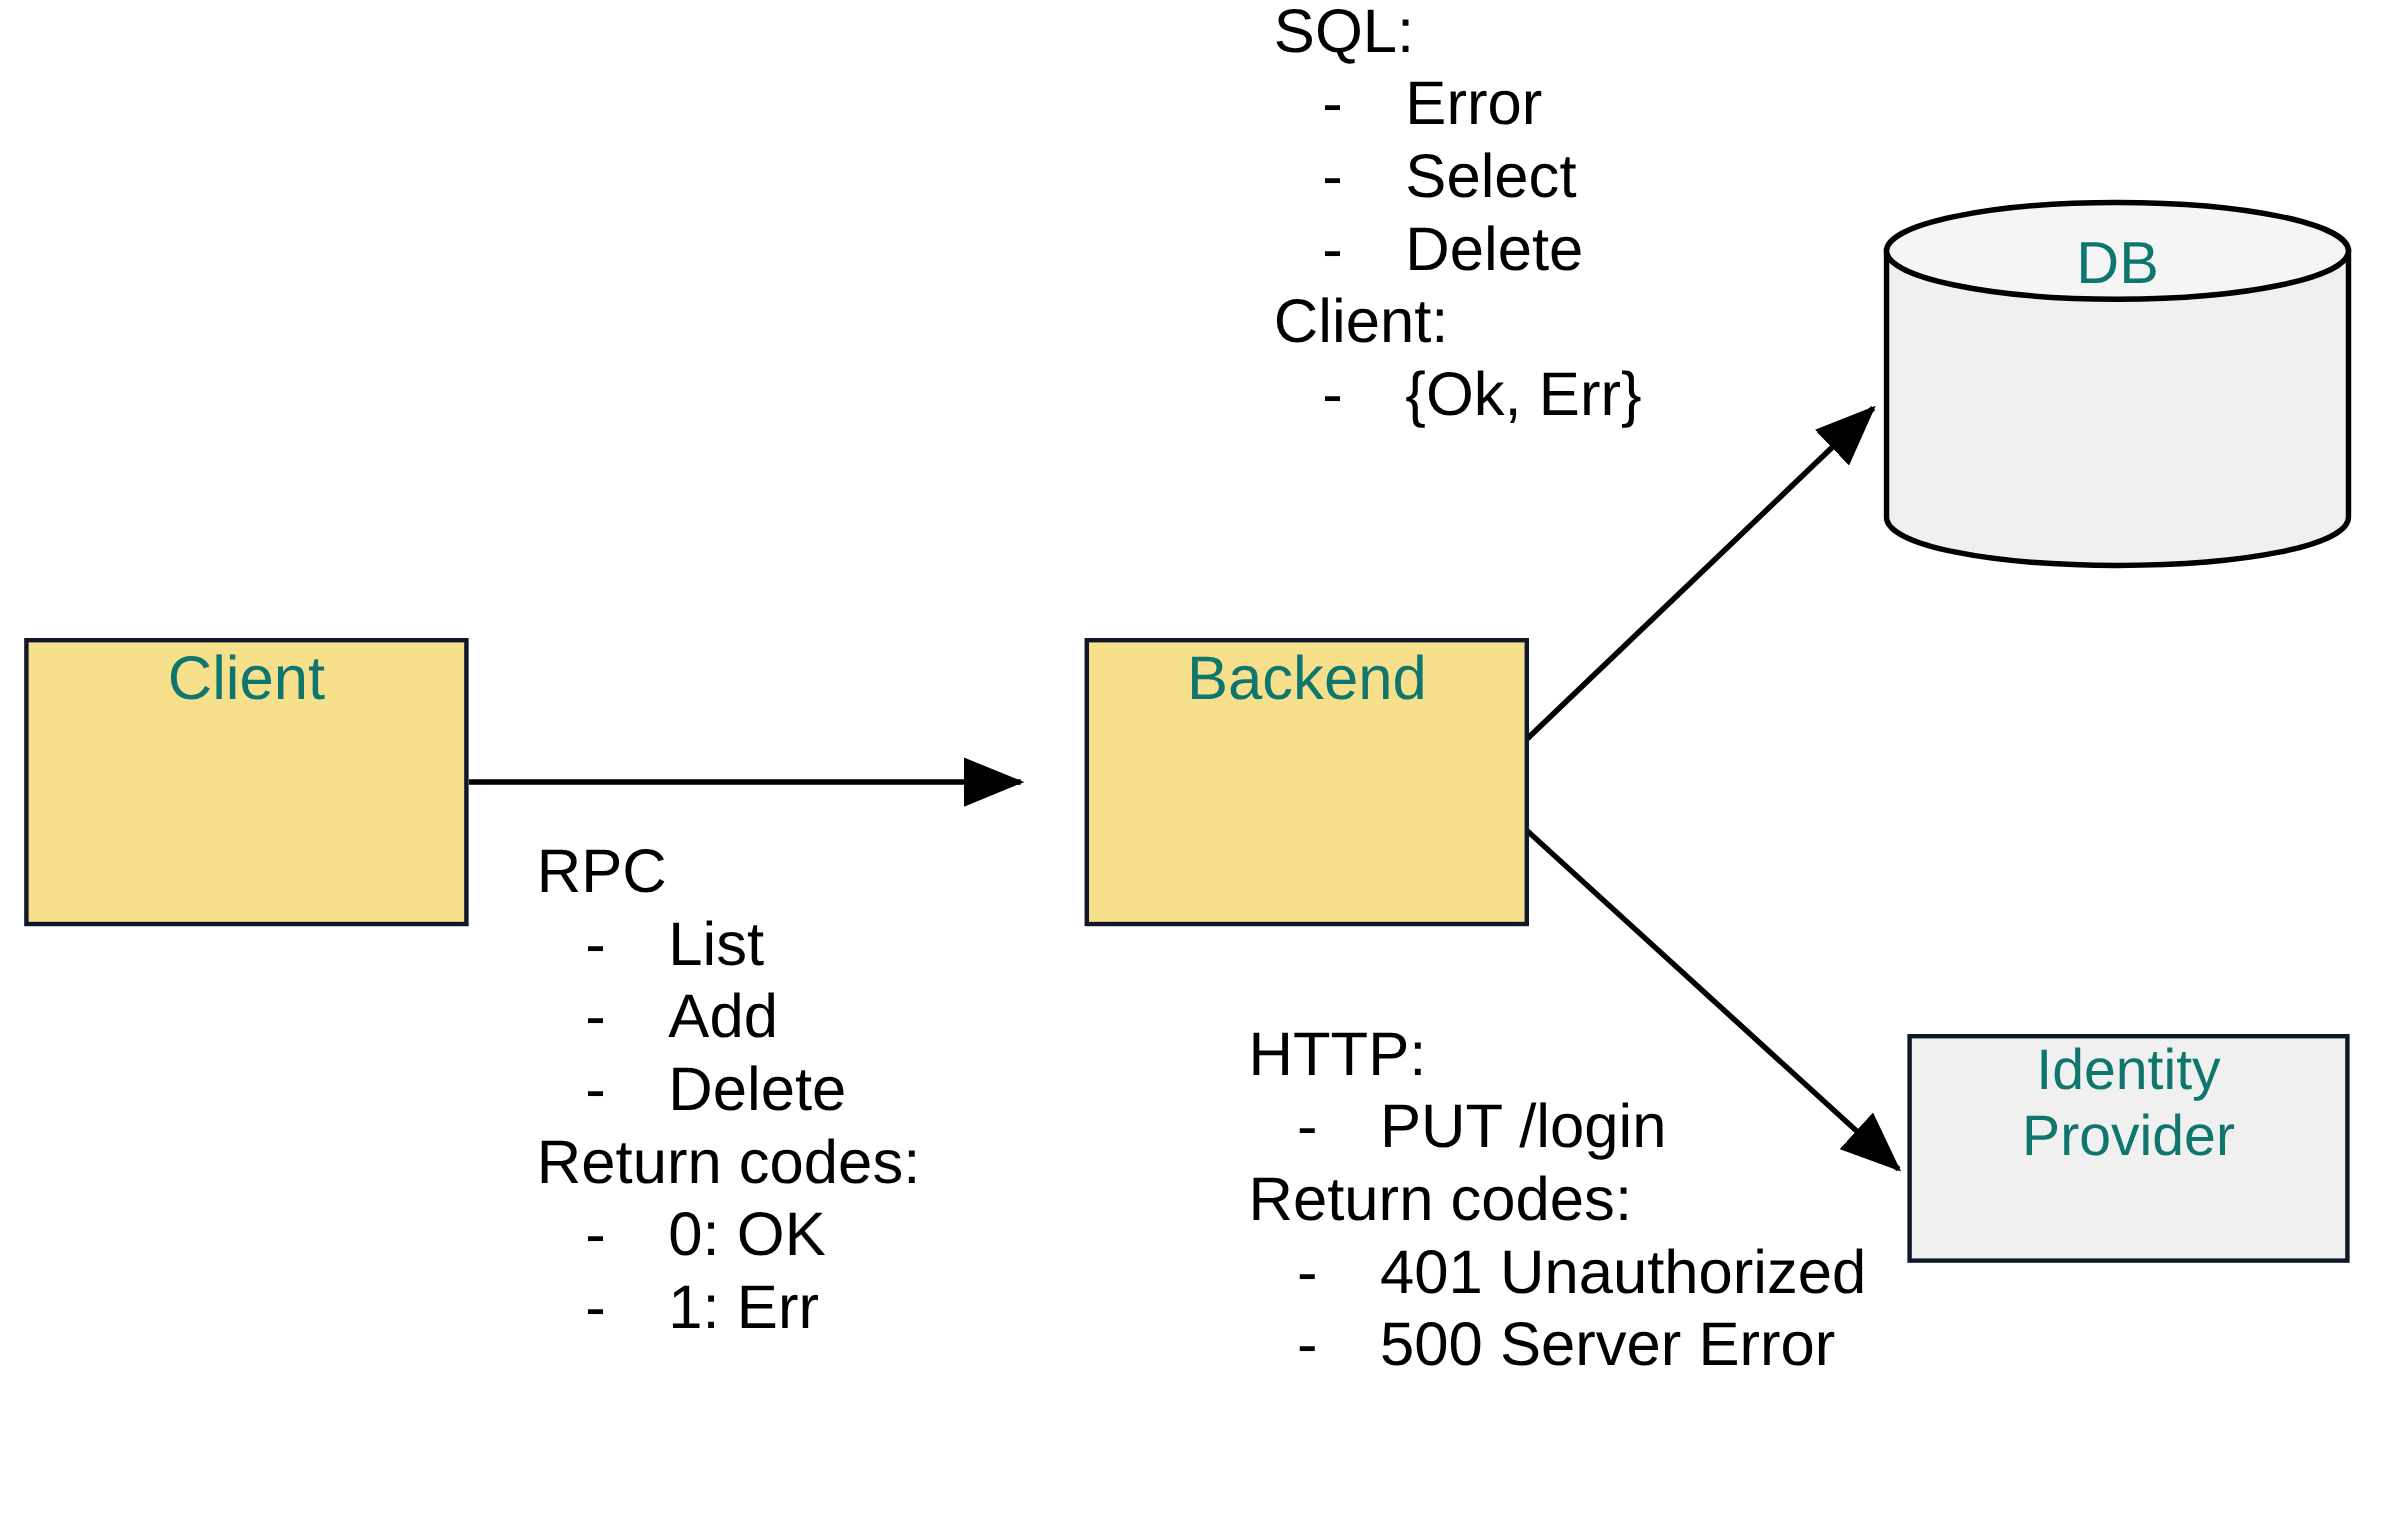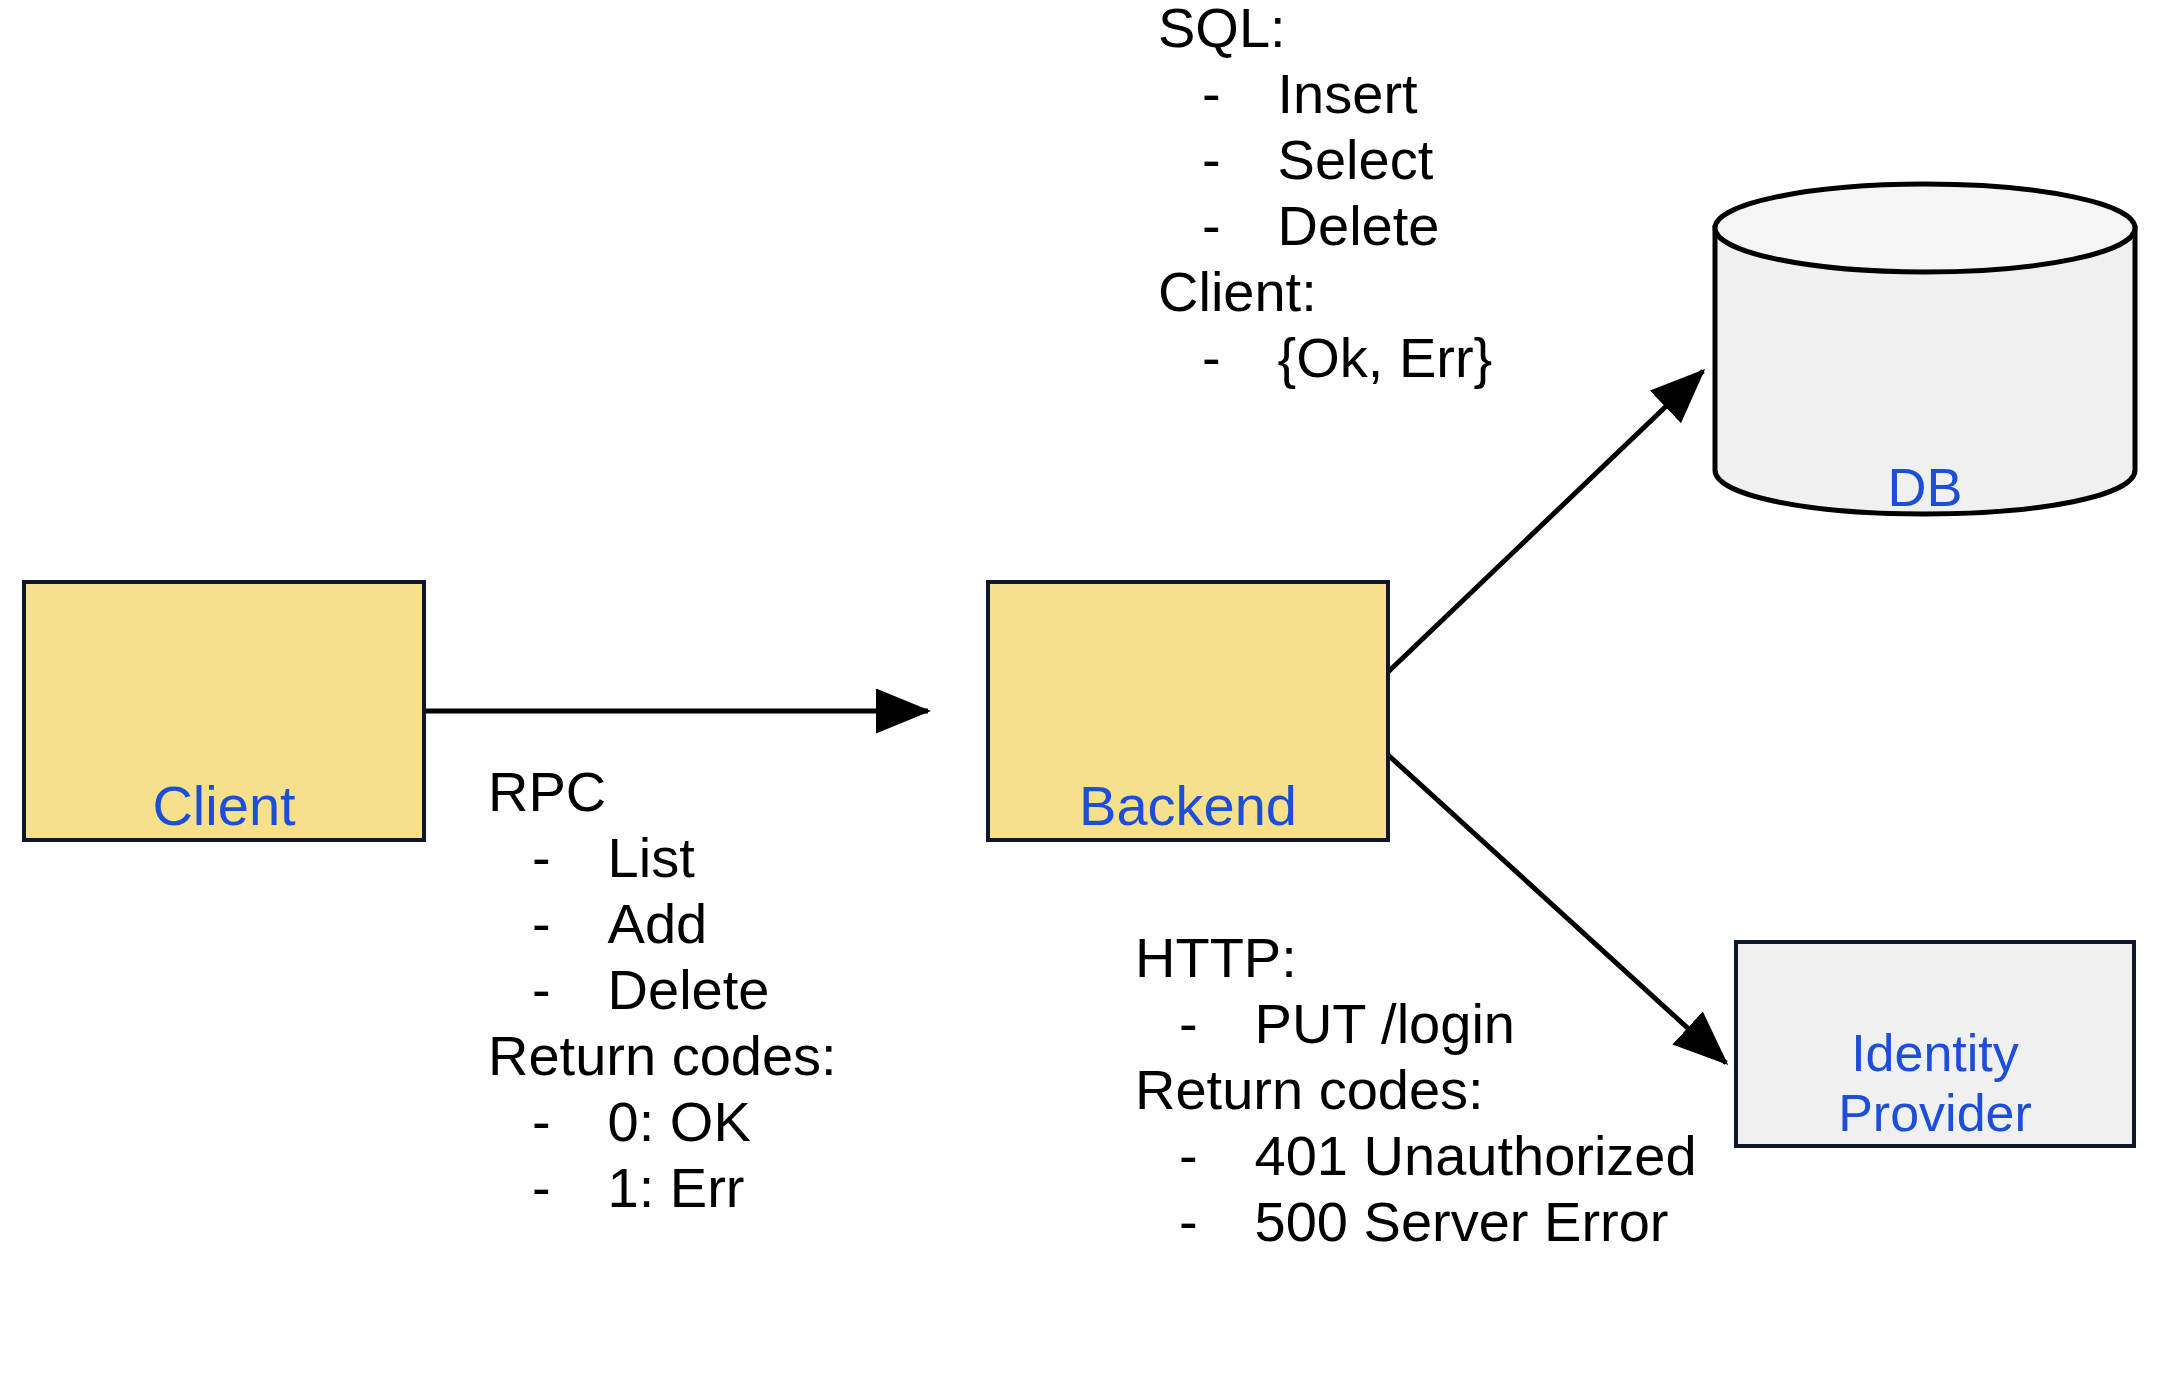--- a/index.html
+++ b/index.html
@@ -15,24 +15,24 @@
     position: relative;
     width: 2178px;
     height: 1398px;
     background: #ffffff;
     overflow: hidden;
   }
   .node {
     position: absolute;
     box-sizing: border-box;
     display: flex;
-    align-items: flex-end;
+    align-items: flex-start;
     justify-content: center;
     text-align: center;
-    color: #1d4ed8;
+    color: #0f766e;
     line-height: 1.15;
   }
   .node-rect {
     border: 4px solid #0f172a;
   }
   #node-client {
     left: 22px;
     top: 580px;
     width: 404px;
     height: 262px;
@@ -179,21 +179,21 @@
     <span class="tb-item">
       <span class="dash">-</span>
       <span class="txt">1: Err</span>
     </span>
   </div>
 
   <div class="textblock" id="tb-sql">
     <span class="tb-head">SQL:</span>
     <span class="tb-item">
       <span class="dash">-</span>
-      <span class="txt">Insert</span>
+      <span class="txt">Error</span>
     </span>
     <span class="tb-item">
       <span class="dash">-</span>
       <span class="txt">Select</span>
     </span>
     <span class="tb-item">
       <span class="dash">-</span>
       <span class="txt">Delete</span>
     </span>
     <span class="tb-head">Client:</span>

